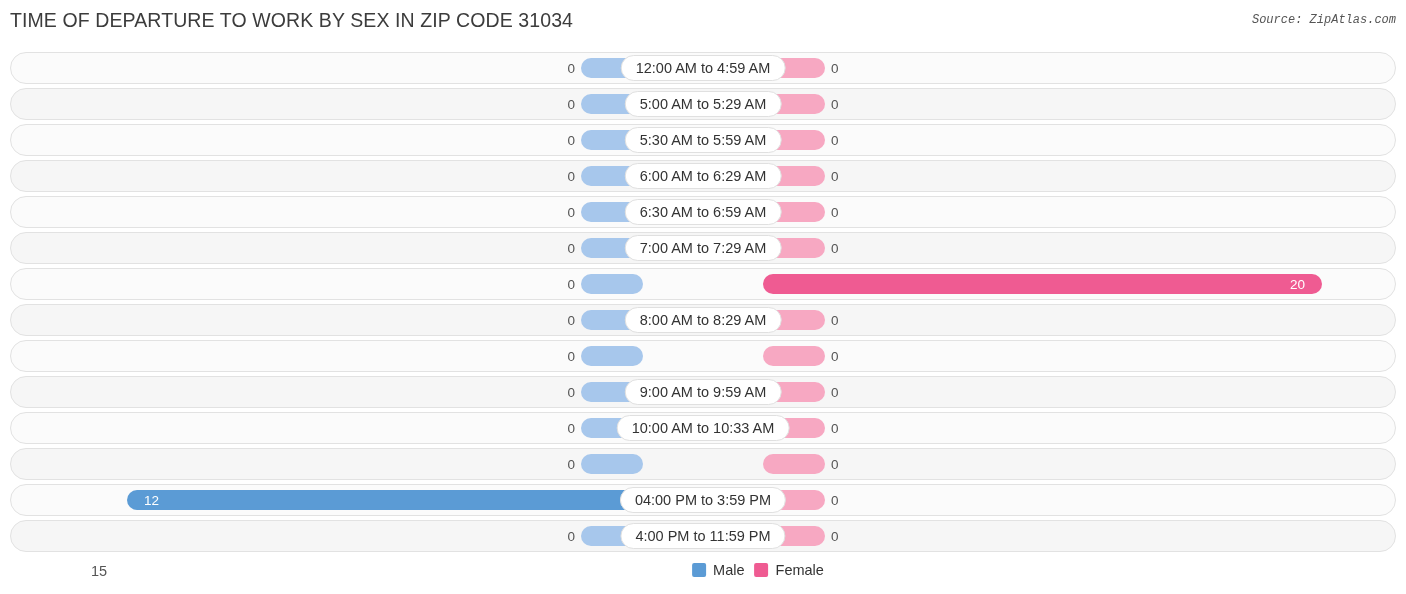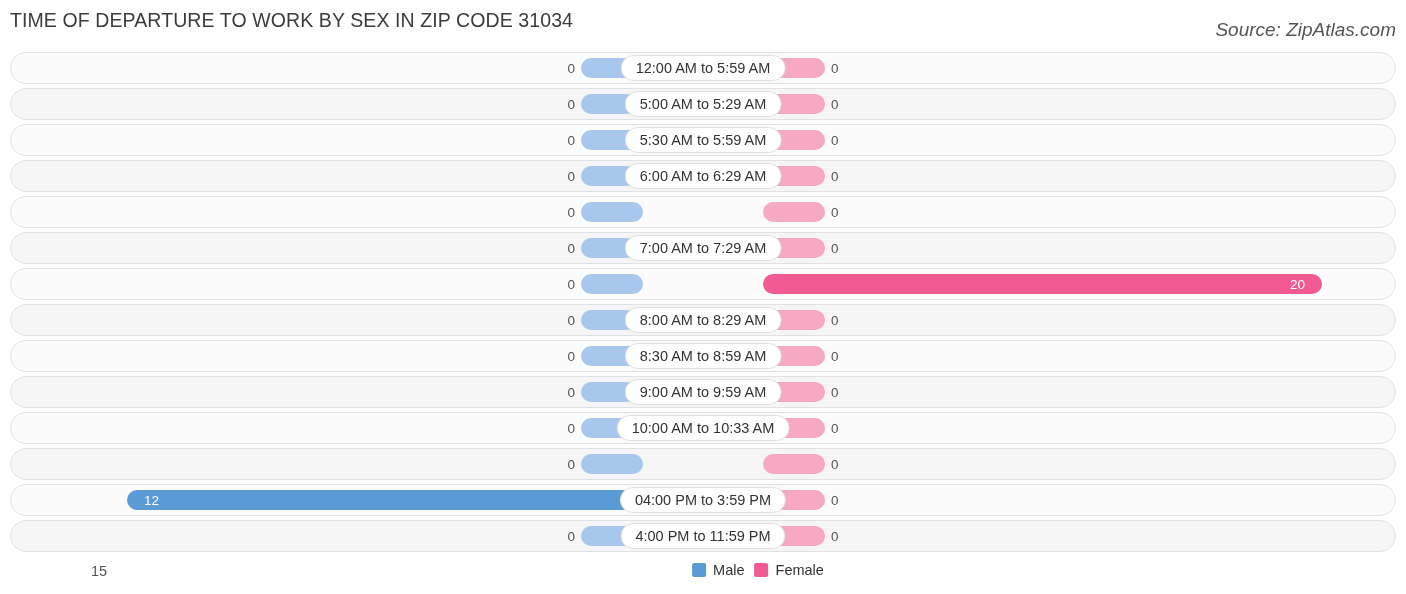--- a/index.html
+++ b/index.html
@@ -32,25 +32,26 @@
     left: 10px;
     top: 9px;
     font-size: 19.5px;
     color: #3c3c3c;
     letter-spacing: 0.1px;
     white-space: nowrap;
   }
   .source {
     position: absolute;
     right: 10px;
-    top: 19px;
-    font-size: 19px;
+    top: 13px;
+    font-size: 12px;
     font-style: italic;
     color: #555555;
     white-space: nowrap;
+    font-family: Liberation Mono, monospace;
   }
   
   .rows {
     position: absolute;
     top: 52px;
     left: 10px;
     width: 1386px;
   }
   .row {
     position: relative;
@@ -199,21 +200,21 @@
     <div class="source">Source: ZipAtlas.com</div>
   </div>
 
   <div class="rows" id="rows">
       <div class="row">
         <div class="row-inner">
           <div class="bar-male" style="right: 752px; width: 62px;"></div>
           <div class="bar-female" style="left: 752px; width: 62px;"></div>
           <div class="val-male-out" style="right: 820px;">0</div>
           <div class="val-female-out" style="left: 820px;">0</div>
-          <div class="cat-label">12:00 AM to 5:59 AM</div>
+          <div class="cat-label">12:00 AM to 4:59 AM</div>
         </div>
       </div>
       <div class="row alt">
         <div class="row-inner">
           <div class="bar-male" style="right: 752px; width: 62px;"></div>
           <div class="bar-female" style="left: 752px; width: 62px;"></div>
           <div class="val-male-out" style="right: 820px;">0</div>
           <div class="val-female-out" style="left: 820px;">0</div>
           <div class="cat-label">5:00 AM to 5:29 AM</div>
         </div>
@@ -235,20 +236,21 @@
           <div class="val-female-out" style="left: 820px;">0</div>
           <div class="cat-label">6:00 AM to 6:29 AM</div>
         </div>
       </div>
       <div class="row">
         <div class="row-inner">
           <div class="bar-male" style="right: 752px; width: 62px;"></div>
           <div class="bar-female" style="left: 752px; width: 62px;"></div>
           <div class="val-male-out" style="right: 820px;">0</div>
           <div class="val-female-out" style="left: 820px;">0</div>
+          <div class="cat-label">6:30 AM to 6:59 AM</div>
         </div>
       </div>
       <div class="row alt">
         <div class="row-inner">
           <div class="bar-male" style="right: 752px; width: 62px;"></div>
           <div class="bar-female" style="left: 752px; width: 62px;"></div>
           <div class="val-male-out" style="right: 820px;">0</div>
           <div class="val-female-out" style="left: 820px;">0</div>
           <div class="cat-label">7:00 AM to 7:29 AM</div>
         </div>
@@ -269,21 +271,20 @@
           <div class="val-female-out" style="left: 820px;">0</div>
           <div class="cat-label">8:00 AM to 8:29 AM</div>
         </div>
       </div>
       <div class="row">
         <div class="row-inner">
           <div class="bar-male" style="right: 752px; width: 62px;"></div>
           <div class="bar-female" style="left: 752px; width: 62px;"></div>
           <div class="val-male-out" style="right: 820px;">0</div>
           <div class="val-female-out" style="left: 820px;">0</div>
-          <div class="cat-label">8:30 AM to 8:59 AM</div>
         </div>
       </div>
       <div class="row alt">
         <div class="row-inner">
           <div class="bar-male" style="right: 752px; width: 62px;"></div>
           <div class="bar-female" style="left: 752px; width: 62px;"></div>
           <div class="val-male-out" style="right: 820px;">0</div>
           <div class="val-female-out" style="left: 820px;">0</div>
           <div class="cat-label">9:00 AM to 9:59 AM</div>
         </div>

